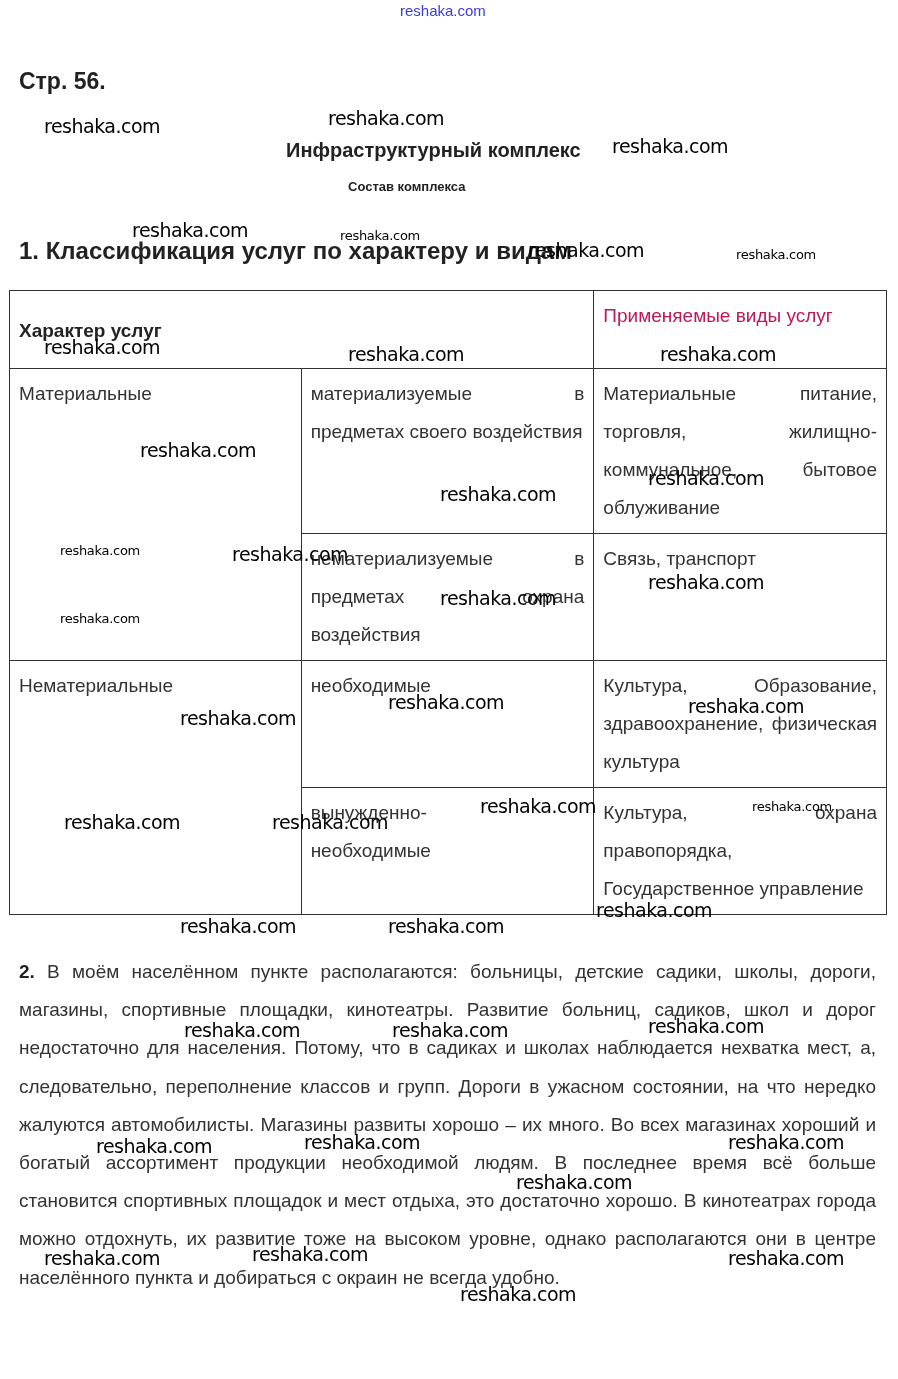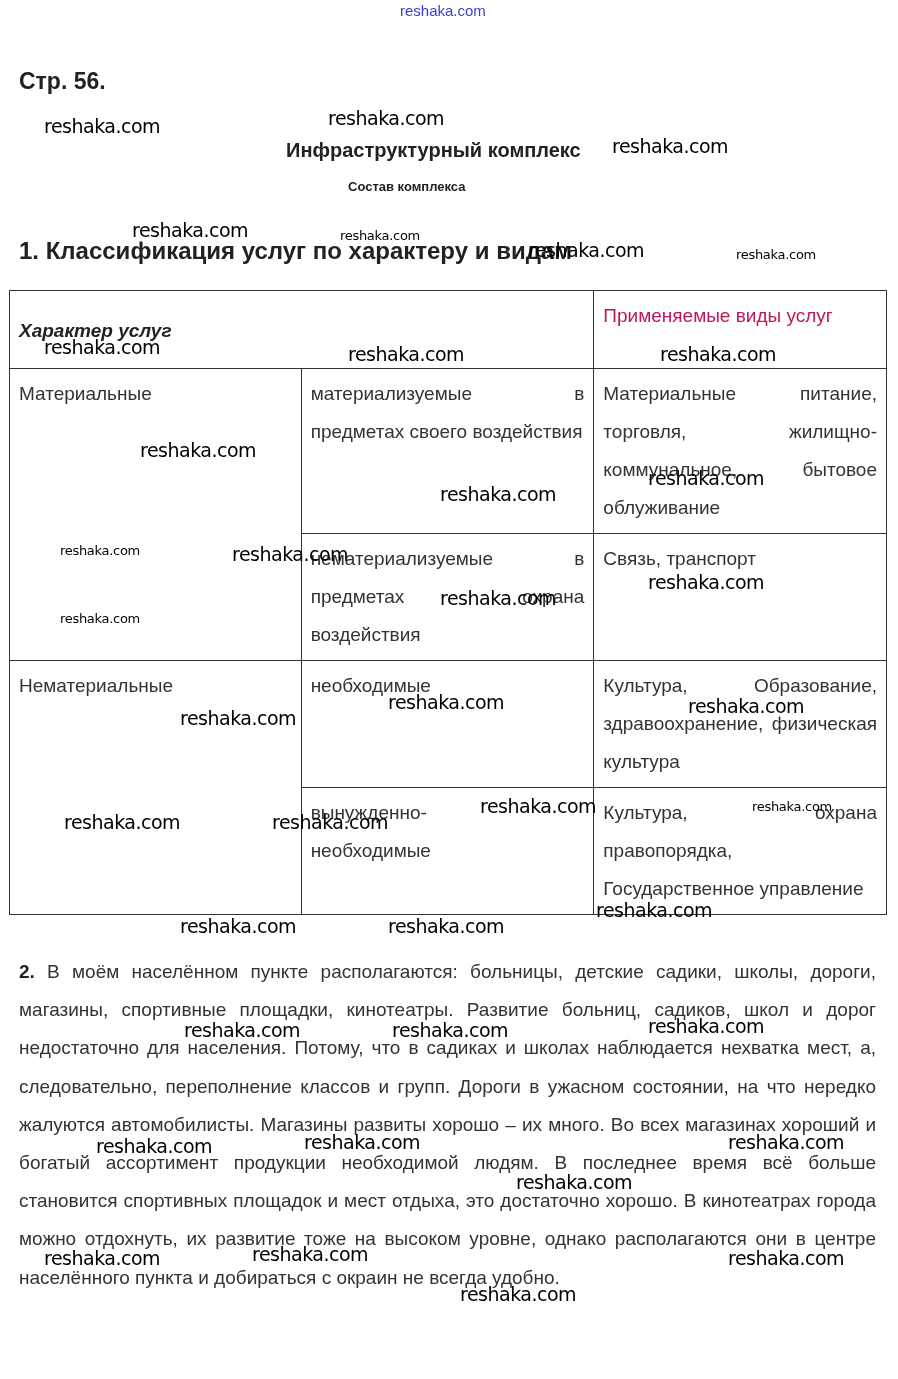--- a/index.html
+++ b/index.html
@@ -29,21 +29,21 @@
 <div class="abs h-bold" style="left:19px;top:237px;font-size:24px;">1. Классификация услуг по характеру и видам</div>
 
 <table class="main">
   <colgroup>
       <col style="width:292px">
       <col style="width:293px">
       <col style="width:293px">
     </colgroup>
   <tbody>
       <tr style="height:78px;">
-    <td style="border-right:none;vertical-align:middle;font-weight:bold;color:#222;line-height:24px;padding-top:8px;font-style:italic;">Характер услуг</td>
+    <td style="border-right:none;vertical-align:middle;font-weight:bold;color:#222;line-height:24px;padding-top:8px;">Характер услуг</td>
     <td style="border-left:none;"></td>
     <td class="just" style="font-weight:normal;color:#be185d;">Применяемые виды услуг</td>
   </tr>
   <tr style="height:153px;">
     <td rowspan="2">Материальные</td>
     <td class="just">материализуемые в предметах своего воздействия</td>
     <td class="just">Материальные питание, торговля, жилищно-коммунальное, бытовое облуживание</td>
   </tr>
   <tr style="height:114px;">
     <td class="just">нематериализуемые в предметах охрана воздействия</td>

